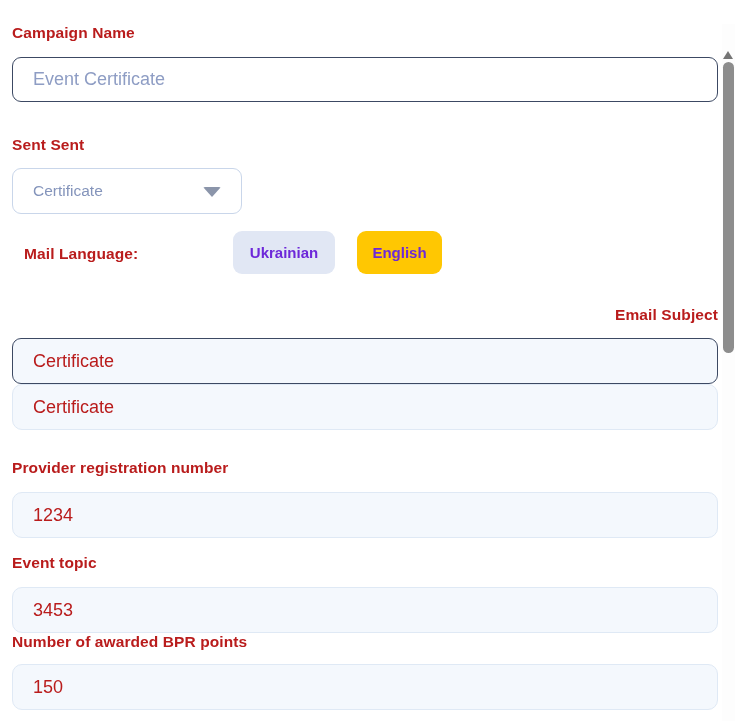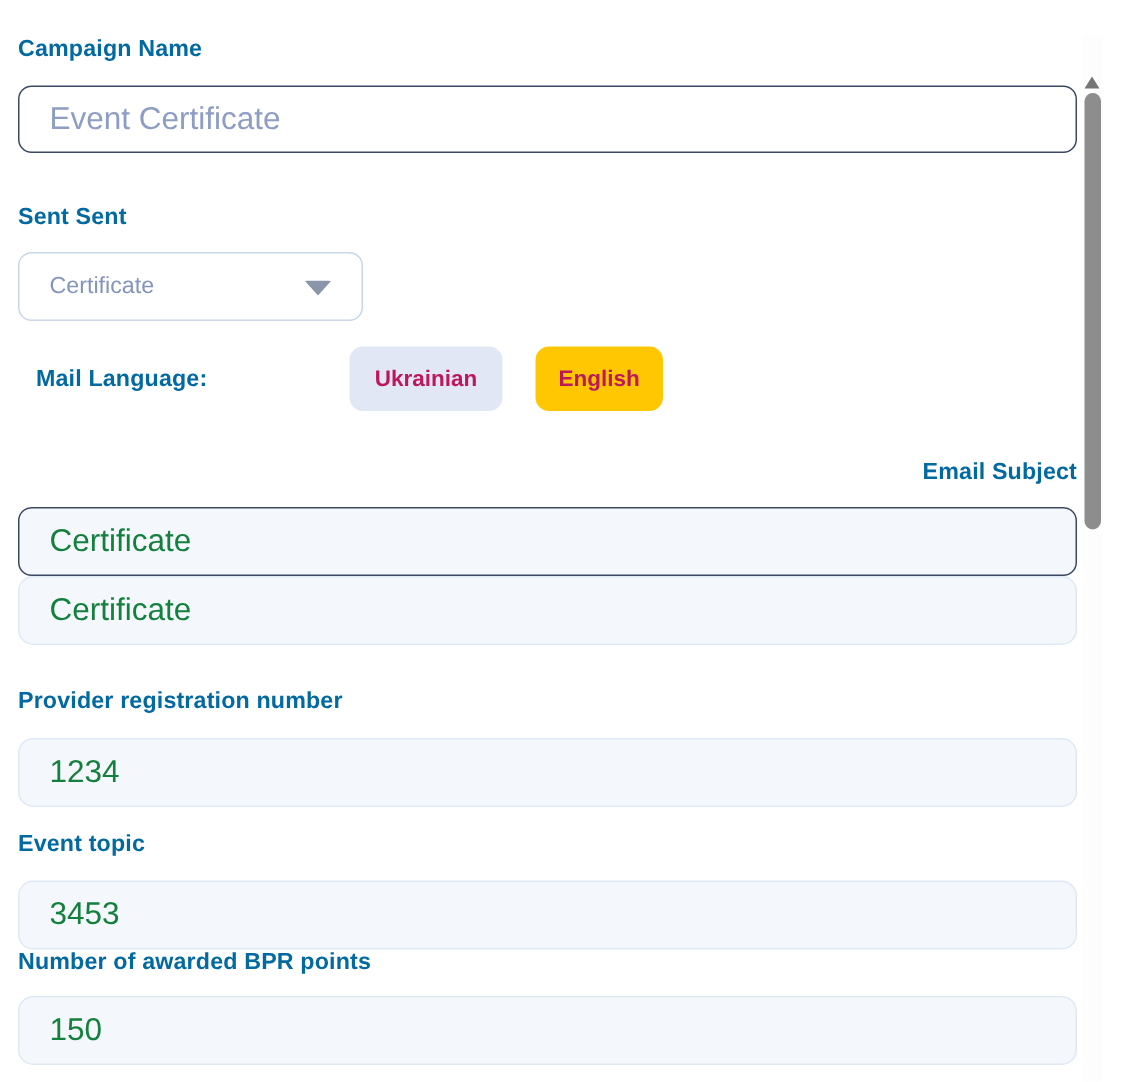--- a/index.html
+++ b/index.html
@@ -9,33 +9,33 @@
     font-family: "Liberation Sans", sans-serif;
     overflow: hidden;
   }
   .page { position: relative; width: 753px; height: 721px; }
   .content { margin-left: 12px; width: 706px; }
 
   .field-label {
     display: block;
     font-size: 15.5px;
     font-weight: 700;
-    color: #0369a1;
+    color: #b91c1c;
     line-height: 17px;
     letter-spacing: 0.1px;
   }
 
   input.text-input {
     display: block;
     width: 100%;
     height: 45px;
     padding: 0 20px;
     font-family: "Liberation Sans", sans-serif;
-    font-size: 21px;
-    color: #15803d;
+    font-size: 18px;
+    color: #b91c1c;
     outline: none;
   }
   input.text-input::placeholder { color: #8e9dc4; opacity: 1; }
 
   .input-white-dark {
     background: #ffffff;
     border: 1.5px solid #3c4963;
     border-radius: 9px;
   }
   .input-blue-dark {
@@ -92,21 +92,21 @@
   }
   .lang-btn {
     position: absolute;
     top: 0;
     height: 43px;
     border: none;
     border-radius: 9px;
     font-family: "Liberation Sans", sans-serif;
     font-size: 15px;
     font-weight: 700;
-    color: #be185d;
+    color: #6d28d9;
     cursor: pointer;
   }
   .lang-btn.inactive { left: 221px; width: 102px; background: #e1e7f4; }
   .lang-btn.active   { left: 345px; width:  85px; background: #ffc702; }
 
   .two-col {
     display: flex;
     gap: 16px;
     margin-top: 29px;
     flex-direction: column;

